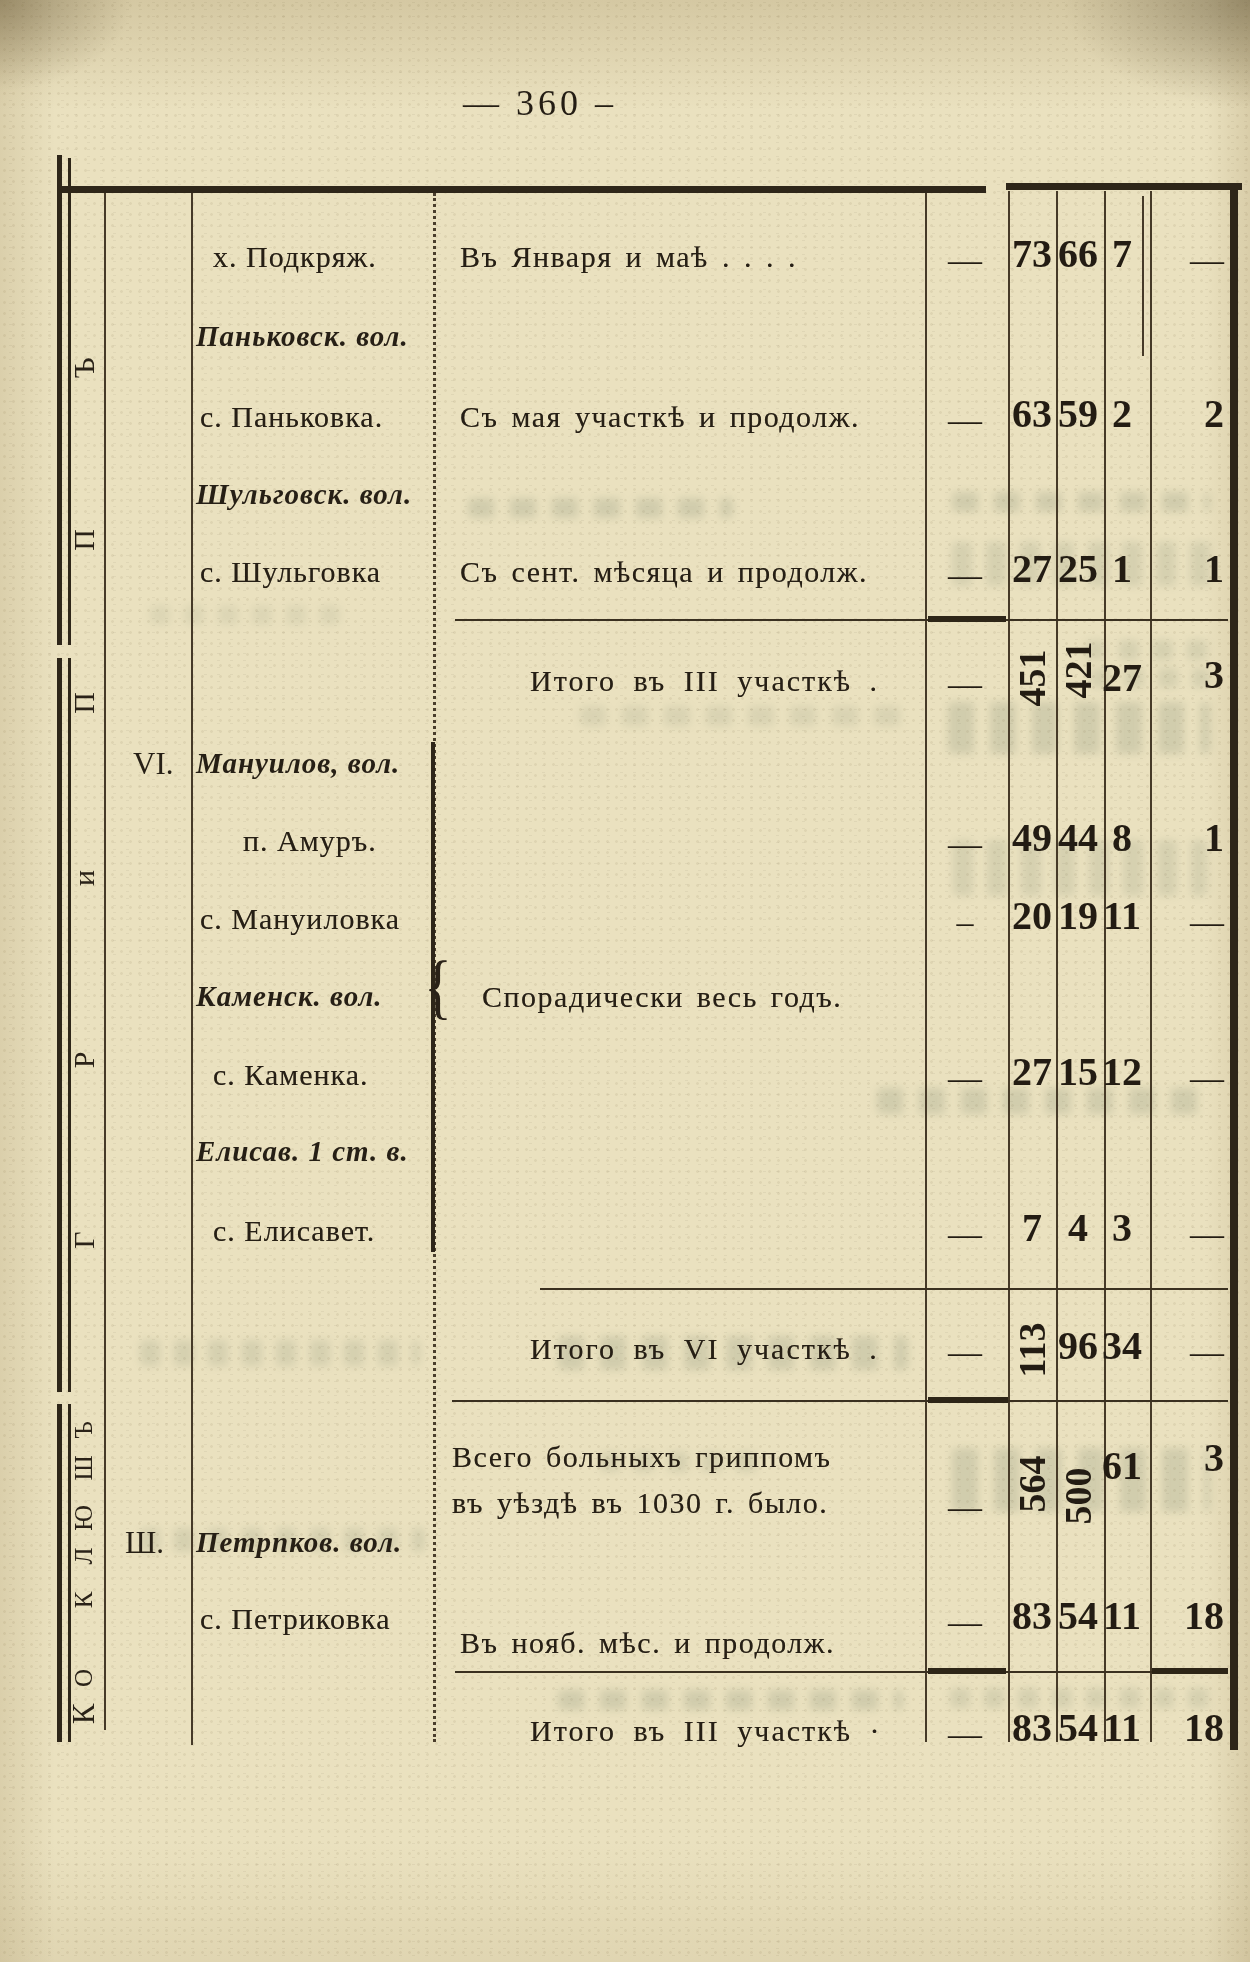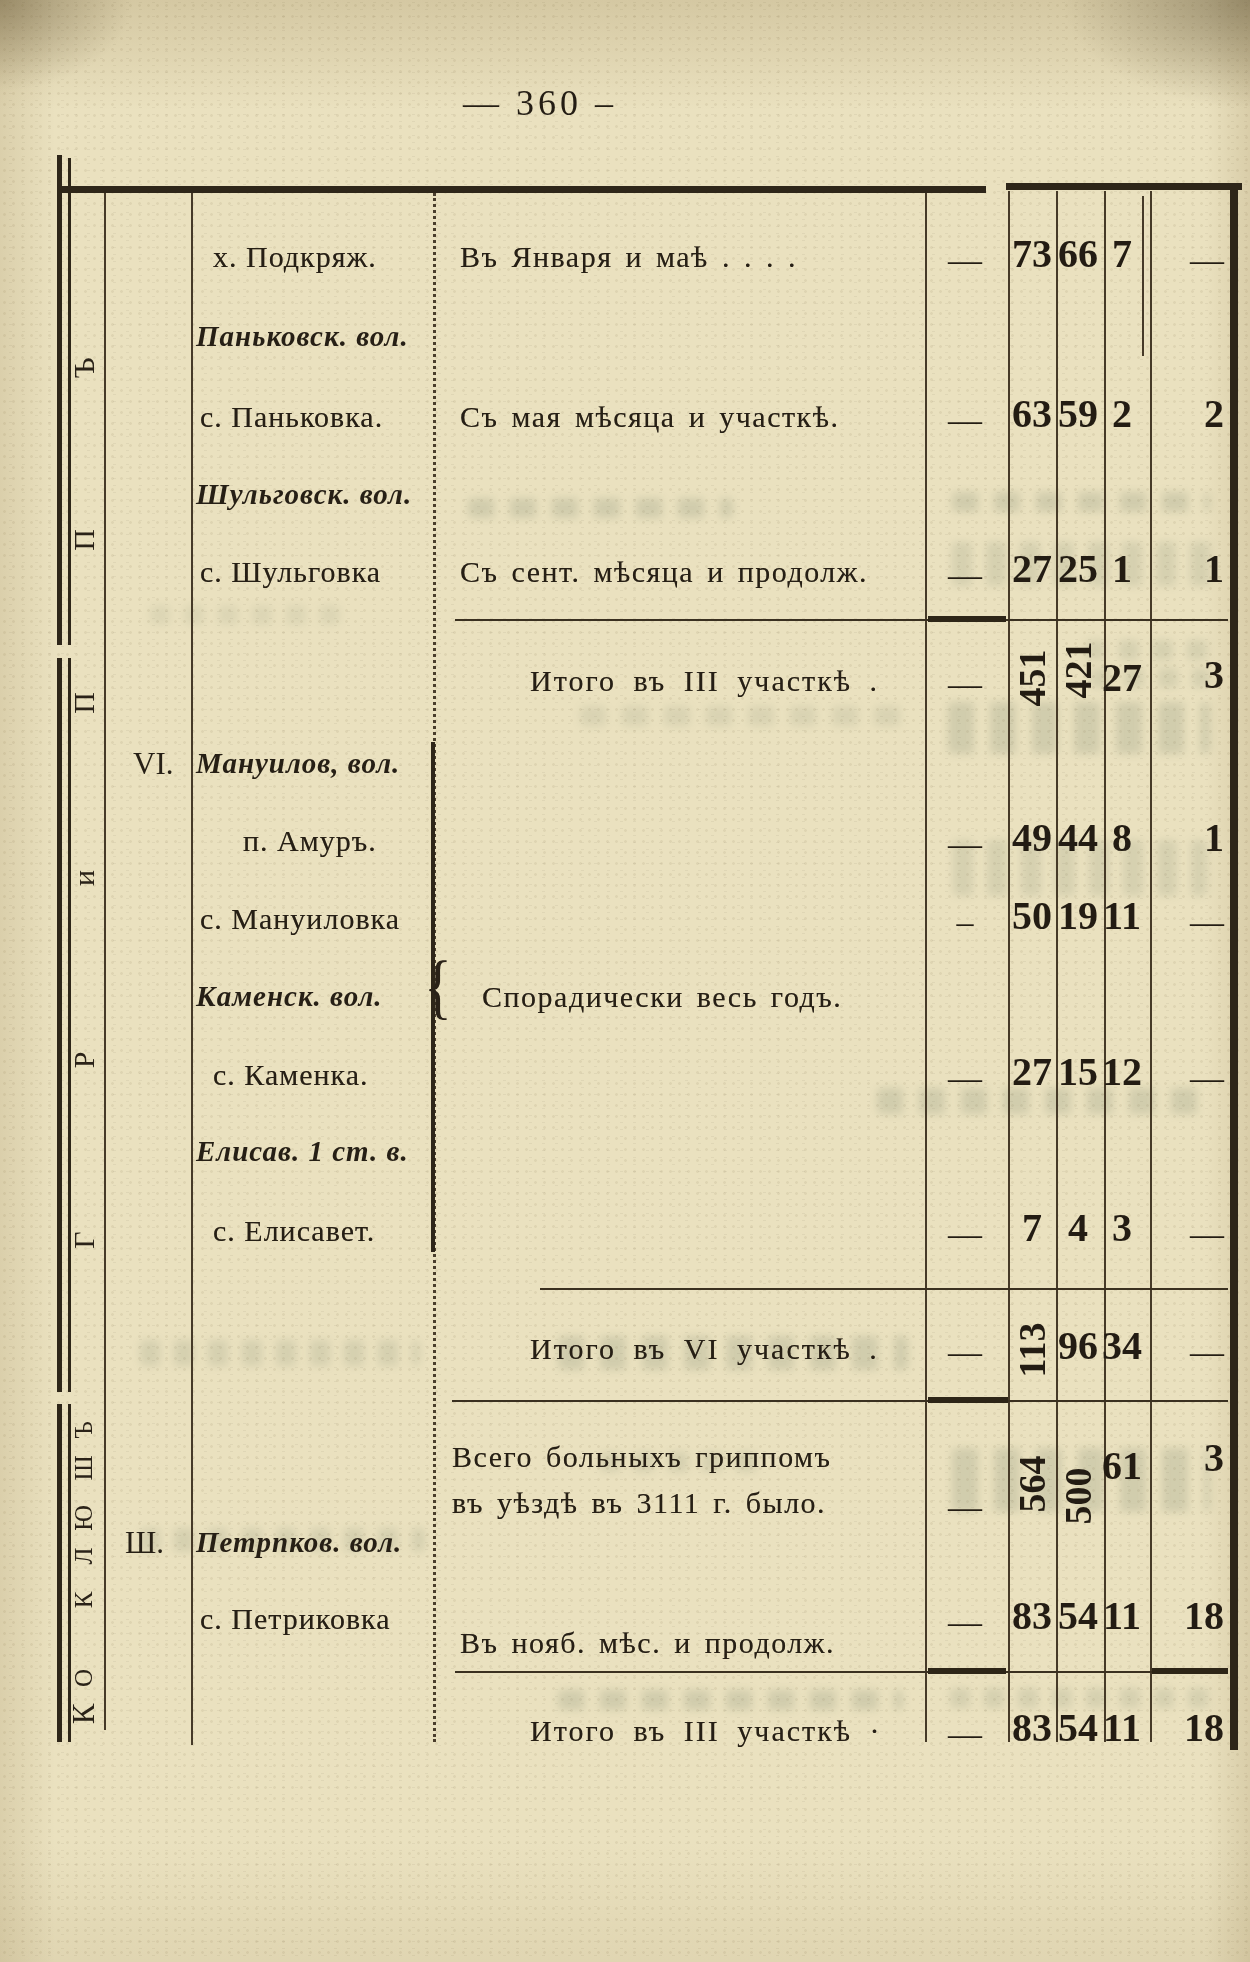--- a/index.html
+++ b/index.html
@@ -127,21 +127,21 @@
   <span class="desc" style="left:460px;top:240px;">Въ Января и маѣ . . . .</span>
   <span class="num dash" style="left:965px;top:243px;">—</span>
   <span class="num" style="left:1032px;top:234px;">73</span>
   <span class="num" style="left:1078px;top:234px;">66</span>
   <span class="num" style="left:1122px;top:234px;">7</span>
   <span class="num4 dash" style="top:243px;">—</span>
 
   <span class="vol" style="left:196px;top:320px;">Паньковск. вол.</span>
 
   <span class="place" style="left:200px;top:400px;">с. Паньковка.</span>
-  <span class="desc" style="left:460px;top:400px;">Съ мая мѣсяца и участкѣ.</span>
+  <span class="desc" style="left:460px;top:400px;">Съ мая участкѣ и продолж.</span>
   <span class="num dash" style="left:965px;top:403px;">—</span>
   <span class="num" style="left:1032px;top:394px;">63</span>
   <span class="num" style="left:1078px;top:394px;">59</span>
   <span class="num" style="left:1122px;top:394px;">2</span>
   <span class="num4" style="top:394px;">2</span>
 
   <span class="vol" style="left:196px;top:478px;">Шульговск. вол.</span>
 
   <span class="place" style="left:200px;top:555px;">с. Шульговка</span>
   <span class="desc" style="left:460px;top:555px;">Съ сент. мѣсяца и продолж.</span>
@@ -163,21 +163,21 @@
 
   <span class="place" style="left:243px;top:824px;">п. Амуръ.</span>
   <span class="num dash" style="left:965px;top:827px;">—</span>
   <span class="num" style="left:1032px;top:818px;">49</span>
   <span class="num" style="left:1078px;top:818px;">44</span>
   <span class="num" style="left:1122px;top:818px;">8</span>
   <span class="num4" style="top:818px;">1</span>
 
   <span class="place" style="left:200px;top:902px;">с. Мануиловка</span>
   <span class="num dash" style="left:965px;top:905px;">–</span>
-  <span class="num" style="left:1032px;top:896px;">50</span>
+  <span class="num" style="left:1032px;top:896px;">20</span>
   <span class="num" style="left:1078px;top:896px;text-align:center;">19</span>
   <span class="num" style="left:1122px;top:896px;">11</span>
   <span class="num4 dash" style="top:905px;">—</span>
 
   <span class="vol" style="left:196px;top:980px;">Каменск. вол.</span>
   <span class="brace" style="left:424px;top:952px;">{</span>
   <span class="desc" style="left:482px;top:980px;">Спорадически весь годъ.</span>
 
   <span class="place" style="left:213px;top:1058px;">с. Каменка.</span>
   <span class="num dash" style="left:965px;top:1061px;">—</span>
@@ -196,21 +196,21 @@
   <span class="num4 dash" style="top:1217px;">—</span>
 
   <span class="desc itogo" style="left:530px;top:1332px;">Итого въ VI участкѣ .</span>
   <span class="num dash" style="left:965px;top:1335px;">—</span>
   <span class="rot" style="left:1032px;top:1350px;">113</span>
   <span class="num" style="left:1078px;top:1326px;">96</span>
   <span class="num" style="left:1122px;top:1326px;">34</span>
   <span class="num4 dash" style="top:1335px;">—</span>
 
   <span class="desc" style="left:452px;top:1440px;">Всего больныхъ гриппомъ</span>
-  <span class="desc" style="left:452px;top:1486px;">въ уѣздѣ въ 3111 г. было.</span>
+  <span class="desc" style="left:452px;top:1486px;">въ уѣздѣ въ 1030 г. было.</span>
   <span class="num dash" style="left:965px;top:1490px;">—</span>
   <span class="rot" style="left:1032px;top:1484px;">564</span>
   <span class="rot" style="left:1078px;top:1496px;">500</span>
   <span class="num" style="left:1122px;top:1446px;">61</span>
   <span class="num4" style="top:1438px;">3</span>
 
   <span class="secnum" style="left:125px;top:1525px;">Ш.</span>
   <span class="vol" style="left:196px;top:1526px;">Петрпков. вол.</span>
 
   <span class="place" style="left:200px;top:1602px;">с. Петриковка</span>

